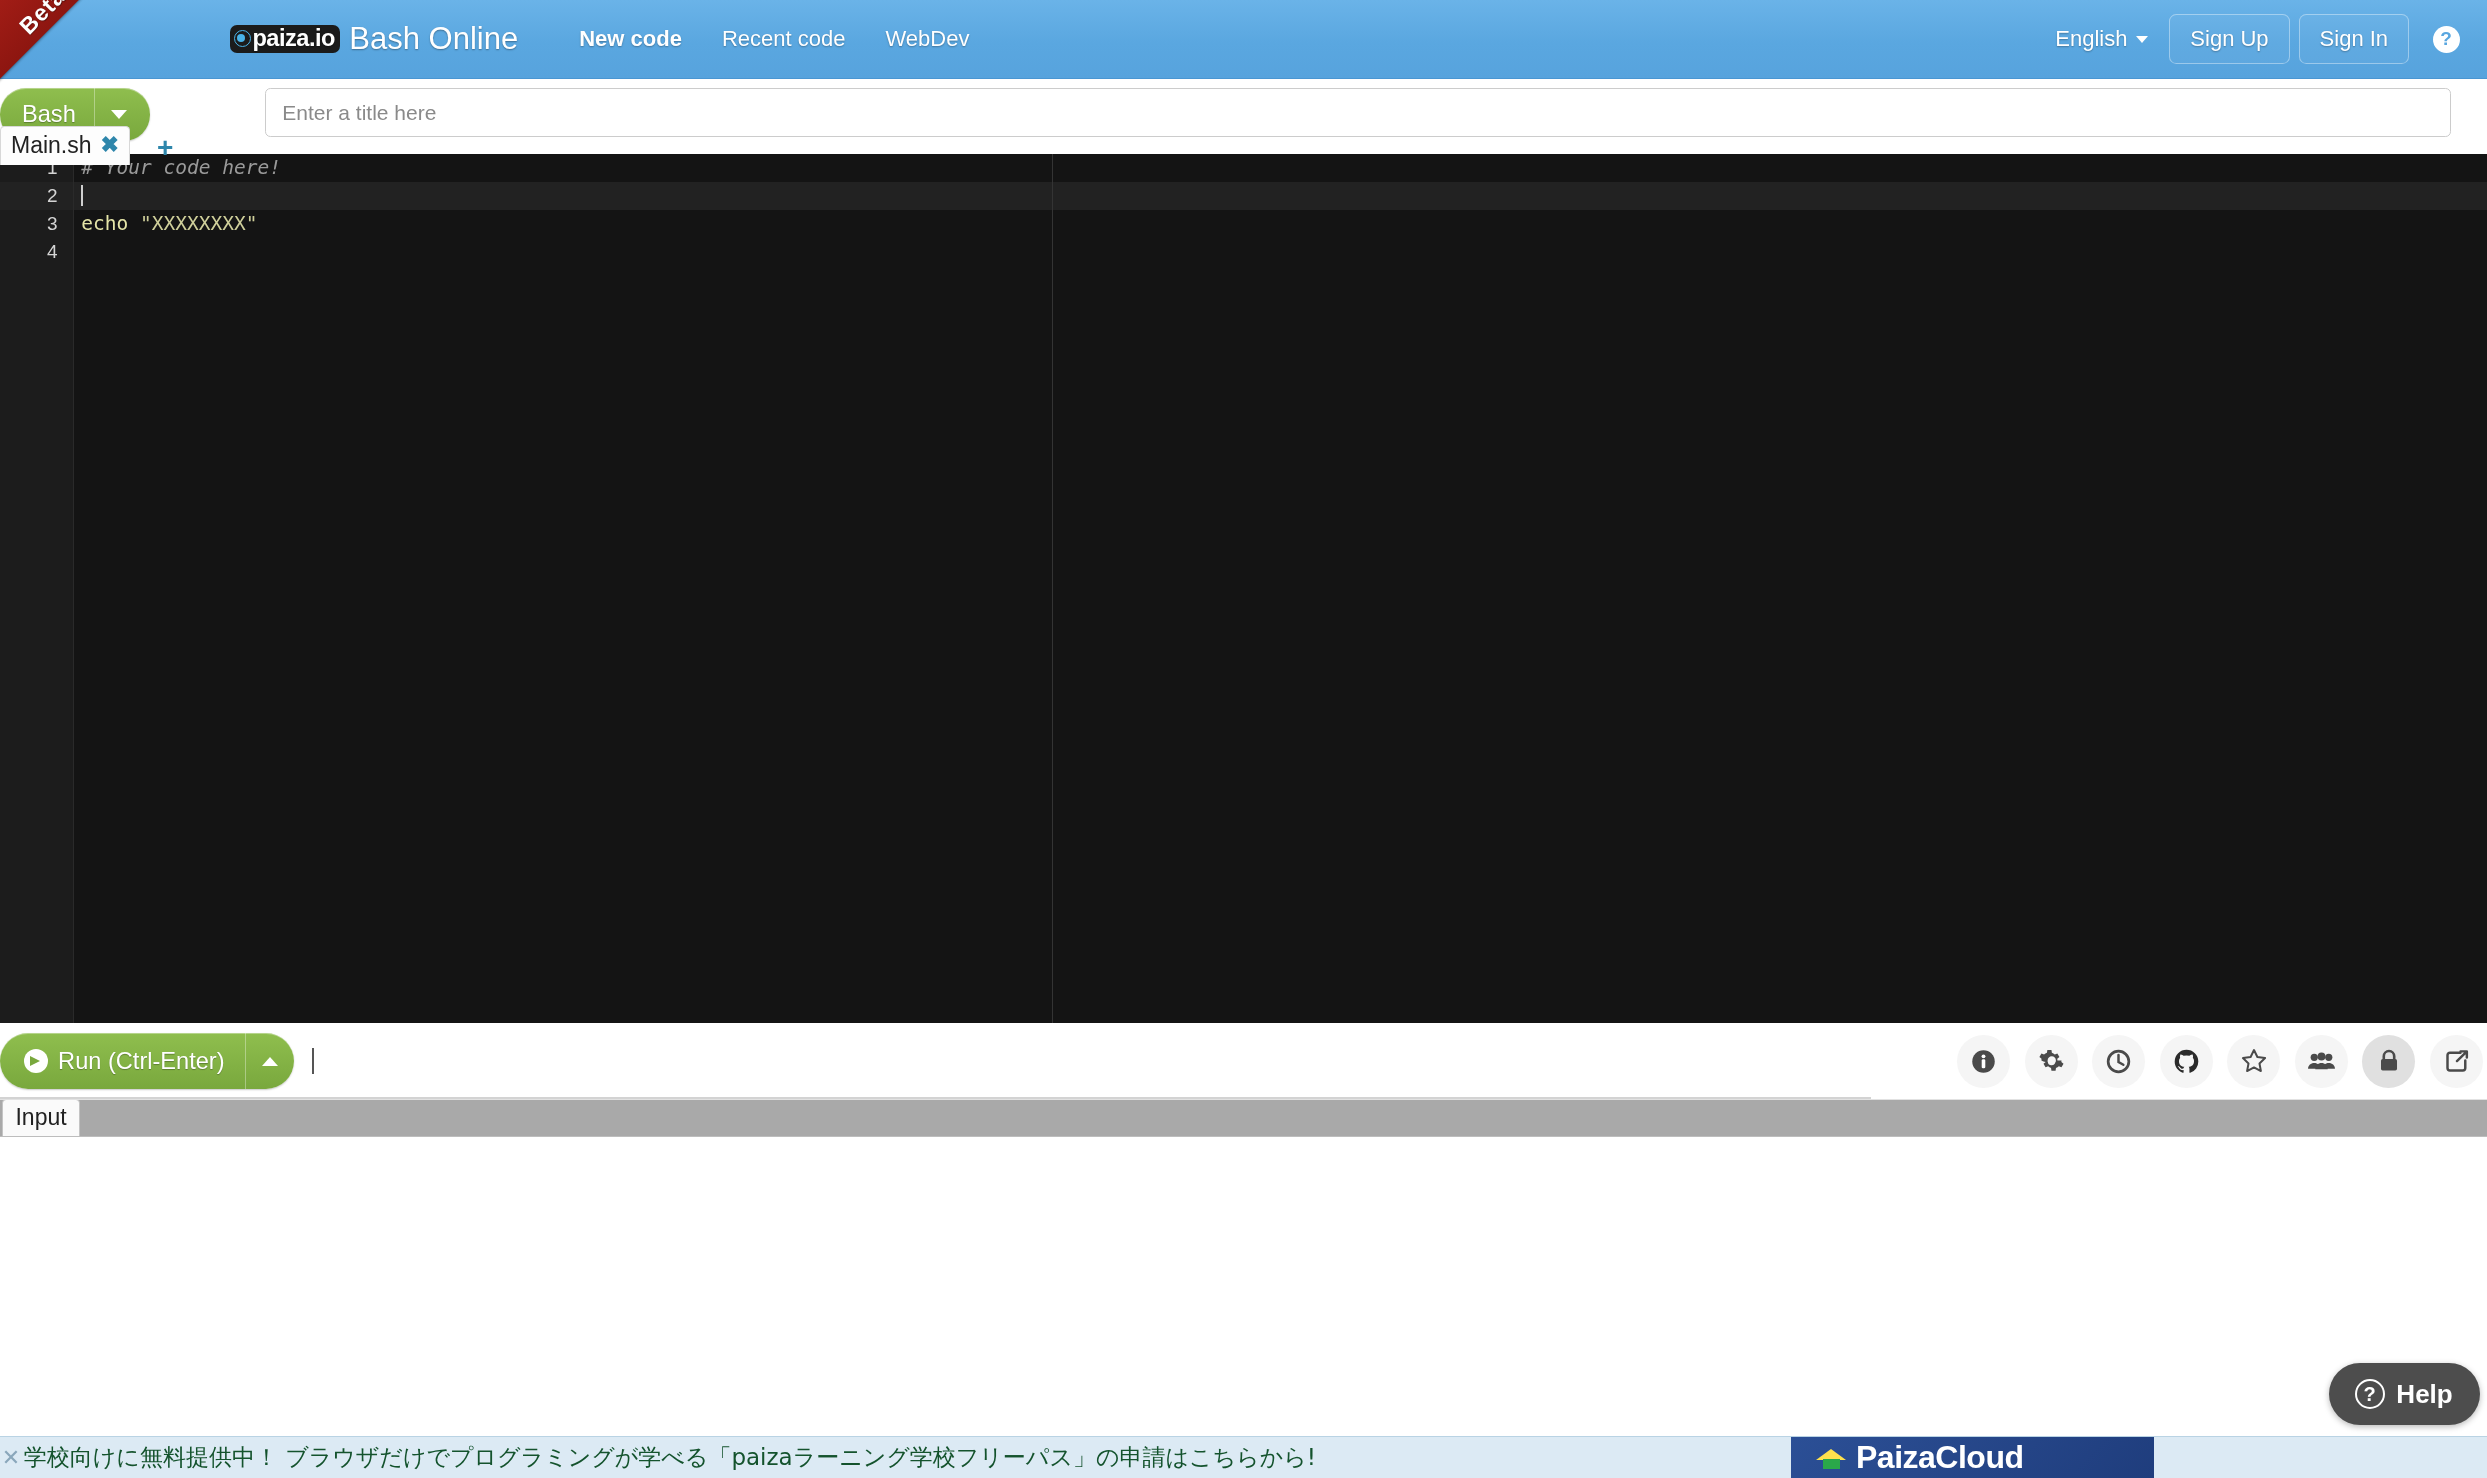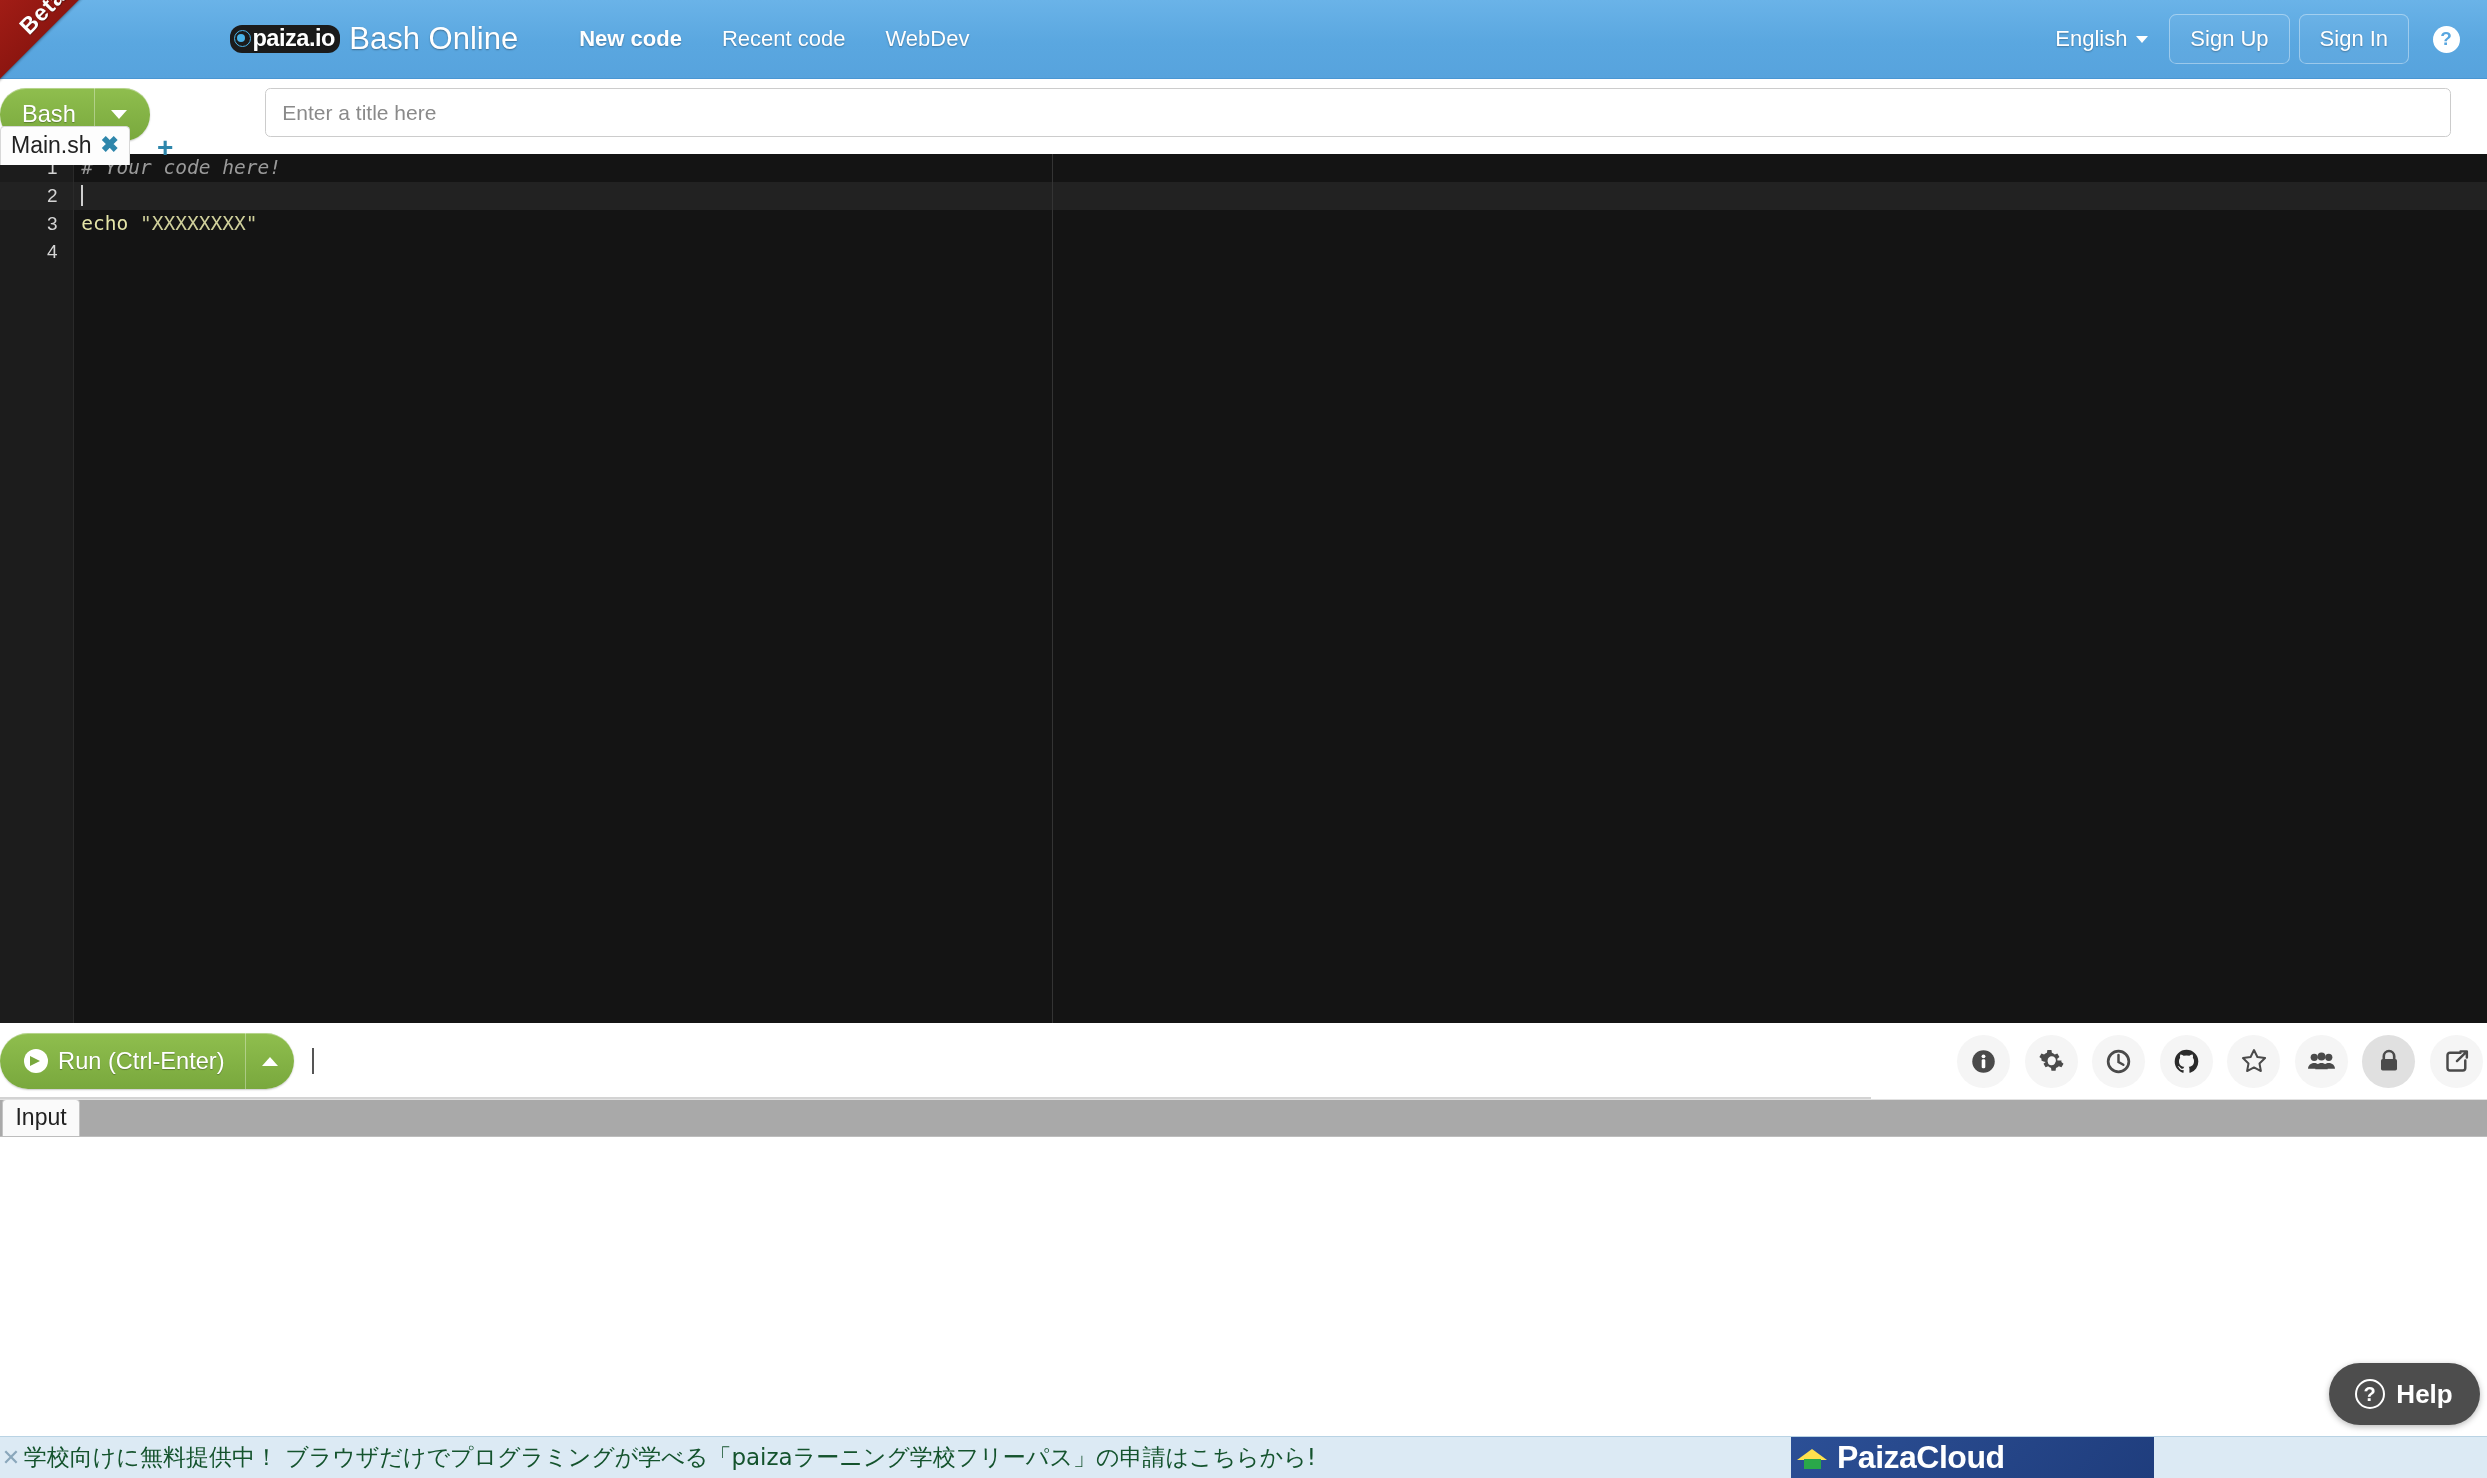--- a/index.html
+++ b/index.html
@@ -51,21 +51,21 @@
     color: #fff;
     font-size: 31px;
     text-shadow: 0 0.9px 1.8px rgba(0,0,0,.35);
     white-space: nowrap;
   }
   .brand-logo {
     display: inline-flex;
     align-items: center;
     background: #1b1b1b;
     color: #fff;
-    border-radius: 12px;
+    border-radius: 7px;
     padding: 0.9px 5.4px 1.8px 3.6px;
     font-size: 23.6px;
     font-weight: bold;
     letter-spacing: -0.5px;
     margin-right: 9px;
     line-height: 1.05;
   }
   .brand-logo .globe {
     width: 17px; height: 17px;
     border-radius: 50%;
@@ -435,21 +435,21 @@
   }
   .cloudlogo {
     position: absolute;
     left: 1791px;
     bottom: 0;
     width: 363px;
     height: 42px;
     background: linear-gradient(135deg, #2b4f96 0%, #27488b 40%, #1f3d7d 100%);
     display: flex;
     align-items: center;
-    padding-left: 6px;
+    padding-left: 25px;
     gap: 9px;
     overflow: hidden;
   }
   .cloudlogo .cap {
     width: 31px; height: 23.6px;
     position: relative;
     flex: 0 0 auto;
   }
   .cloudlogo .cap i {
     position:absolute; left:0; top:3.6px;

